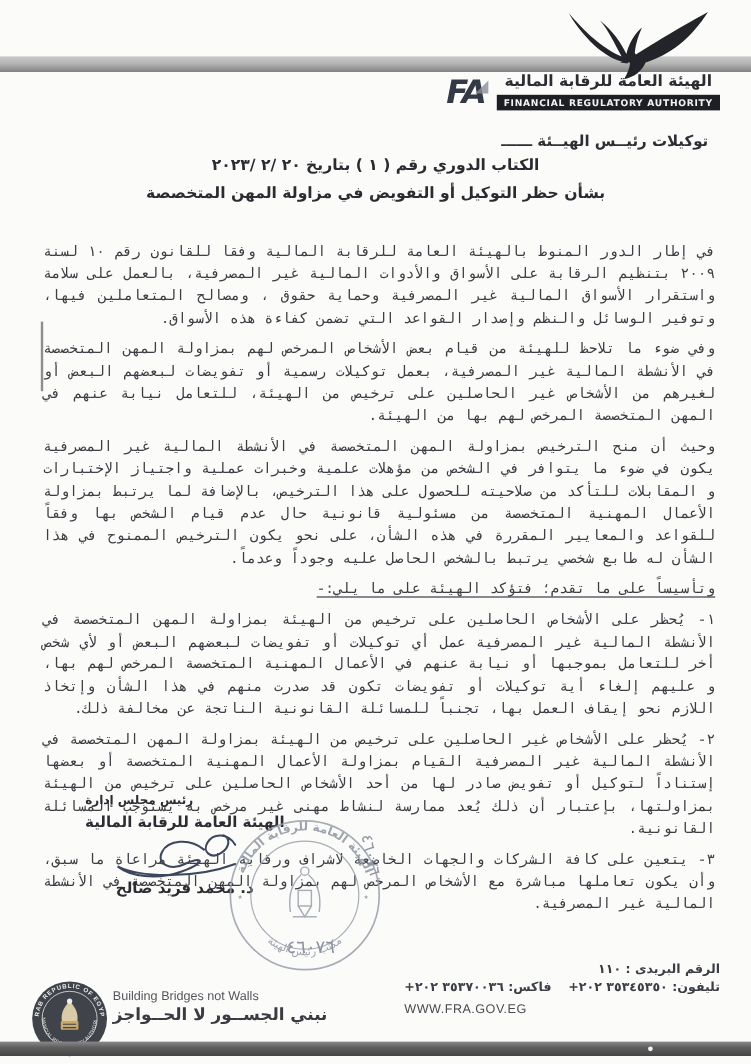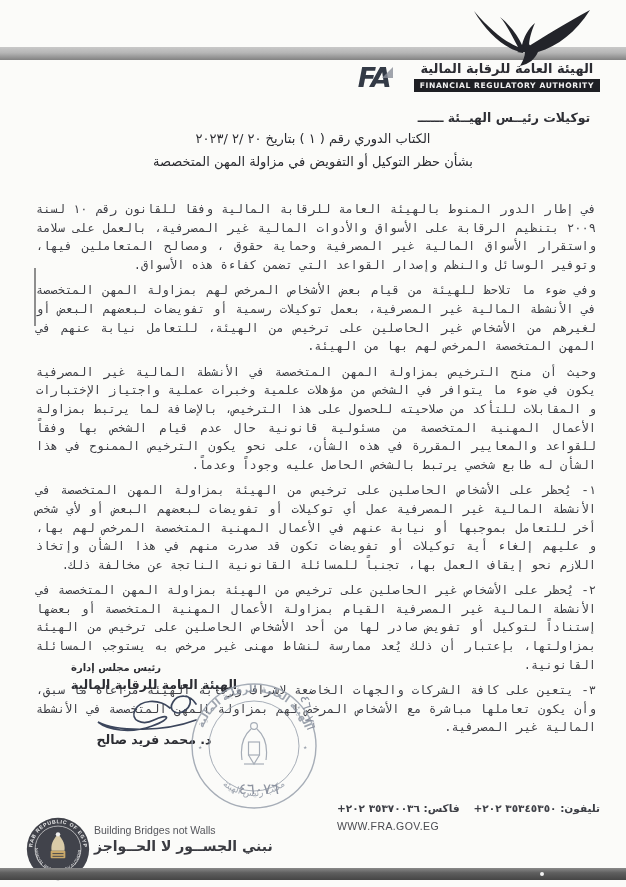--- a/index.html
+++ b/index.html
@@ -5,34 +5,34 @@
   html,body{margin:0;padding:0;background:#e8e8e8;}
   .page{
     position:relative; width:626px; height:887px; margin:0 auto;
     background:#fbfbf9; overflow:hidden;
     font-family:"DejaVu Sans", sans-serif; color:#3b3c42;
   }
   
   .top-band{position:absolute; left:0; top:47px; width:626px; height:13px;
     background:linear-gradient(to bottom,#c9c9c9 0%,#b5b5b5 45%,#828282 100%);}
   .eagle{position:absolute; left:468px; top:8px; width:128px; height:66px;}
-  .logo-row{position:absolute; right:26px; top:61px; display:flex; align-items:flex-start; gap:19px; direction:ltr;}
+  .logo-row{position:absolute; right:26px; top:61px; display:flex; align-items:flex-start; gap:5px; direction:ltr;}
   .fra-monogram{width:42px; height:36px; position:relative; font-weight:900; font-style:italic;
     font-size:27px; line-height:34px; color:#333a46; text-align:center; letter-spacing:-2px;}
   .fra-accent{position:absolute; right:2px; top:6px; width:0; height:0;
     border-left:11px solid transparent; border-bottom:11px solid #8a8f98; opacity:.8;}
   .logo-col{display:flex; flex-direction:column; align-items:stretch;}
   .logo-ar{font-size:13px; font-weight:bold; color:#2c2d33; text-align:center; direction:rtl; line-height:16px;}
   .logo-en-bar{margin-top:2px; background:#1e1f24; color:#f2f2f2; font-size:7.6px; font-weight:bold;
     letter-spacing:.6px; text-align:center; padding:2px 6px 2px 6px; white-space:nowrap;}
   .chairman{position:absolute; right:22px; top:110px; width:200px; text-align:center;
     font-size:12.5px; font-weight:bold; color:#2e2f35; direction:rtl;}
   
   .title-block{position:absolute; left:0; top:131px; width:626px; text-align:center; direction:rtl;}
-  .title-block .t{font-size:13px; font-weight:normal; color:#2b2c31; margin:0 0 7px 0; line-height:16px;}
+  .title-block .t{font-size:13px; font-weight:bold; color:#2b2c31; margin:0 0 7px 0; line-height:16px;}
   .title-block .underlined{text-decoration:underline; text-underline-offset:3px;}
   
   .body-text{position:absolute; top:201px; right:30px; left:36px; direction:rtl;
     font-size:12px; line-height:18.6px; text-align:justify; color:#3d3e44;font-family:Liberation Mono, monospace;}
   .body-text p{margin:0 0 7px 0;}
   .body-text .emphasis{text-align:right;}
   .body-text .emphasis span{text-decoration:underline; text-underline-offset:3px;}
   .scan-mark{position:absolute; left:34px; top:268px; width:2px; height:58px; background:#6a6a6a; opacity:.75;}
   
   .sig-block{position:absolute; left:48px; top:662px; width:212px; text-align:center; direction:rtl;}
@@ -91,20 +91,21 @@
 
   <div class="title-block">
     <div class="t">الكتاب الدوري رقم ( ١ ) بتاريخ ٢٠ /٢ /٢٠٢٣</div>
     <div class="t">بشأن حظر التوكيل أو التفويض في مزاولة المهن المتخصصة</div>
   </div>
 
   <div class="body-text">
     <p>في إطار الدور المنوط بالهيئة العامة للرقابة المالية وفقا للقانون رقم ١٠ لسنة ٢٠٠٩ بتنظيم الرقابة على الأسواق والأدوات المالية غير المصرفية، بالعمل على سلامة واستقرار الأسواق المالية غير المصرفية وحماية حقوق ، ومصالح المتعاملين فيها، وتوفير الوسائل والنظم وإصدار القواعد التي تضمن كفاءة هذه الأسواق.</p>
     <p>وفي ضوء ما تلاحظ للهيئة من قيام بعض الأشخاص المرخص لهم بمزاولة المهن المتخصصة في الأنشطة المالية غير المصرفية، بعمل توكيلات رسمية أو تفويضات لبعضهم البعض أو لغيرهم من الأشخاص غير الحاصلين على ترخيص من الهيئة، للتعامل نيابة عنهم في المهن المتخصصة المرخص لهم بها من الهيئة.</p>
     <p>وحيث أن منح الترخيص بمزاولة المهن المتخصصة في الأنشطة المالية غير المصرفية يكون في ضوء ما يتوافر في الشخص من مؤهلات علمية وخبرات عملية واجتياز الإختبارات و المقابلات للتأكد من صلاحيته للحصول على هذا الترخيص، بالإضافة لما يرتبط بمزاولة الأعمال المهنية المتخصصة من مسئولية قانونية حال عدم قيام الشخص بها وفقاً للقواعد والمعايير المقررة في هذه الشأن، على نحو يكون الترخيص الممنوح في هذا الشأن له طابع شخصي يرتبط بالشخص الحاصل عليه وجوداً وعدماً.</p>
+    <p class="emphasis"><span>وتأسيساً على ما تقدم؛ فتؤكد الهيئة على ما يلي:-</span></p>
     <p>١- يُحظر على الأشخاص الحاصلين على ترخيص من الهيئة بمزاولة المهن المتخصصة في الأنشطة المالية غير المصرفية عمل أي توكيلات أو تفويضات لبعضهم البعض أو لأي شخص أخر للتعامل بموجبها أو نيابة عنهم في الأعمال المهنية المتخصصة المرخص لهم بها، و عليهم إلغاء أية توكيلات أو تفويضات تكون قد صدرت منهم في هذا الشأن وإتخاذ اللازم نحو إيقاف العمل بها، تجنباً للمسائلة القانونية الناتجة عن مخالفة ذلك.</p>
     <p>٢- يُحظر على الأشخاص غير الحاصلين على ترخيص من الهيئة بمزاولة المهن المتخصصة في الأنشطة المالية غير المصرفية القيام بمزاولة الأعمال المهنية المتخصصة أو بعضها إستناداً لتوكيل أو تفويض صادر لها من أحد الأشخاص الحاصلين على ترخيص من الهيئة بمزاولتها، بإعتبار أن ذلك يُعد ممارسة لنشاط مهنى غير مرخص به يستوجب المسائلة القانونية.</p>
     <p>٣- يتعين على كافة الشركات والجهات الخاضعة لاشراف ورقابة الهيئة مراعاة ما سبق، وأن يكون تعاملها مباشرة مع الأشخاص المرخص لهم بمزاولة المهن المتخصصة في الأنشطة المالية غير المصرفية.</p>
   </div>
 
   <div class="scan-mark"></div>
 
   <div class="sig-block">
     <div class="sig-role">رئيس مجلس إدارة</div>
     <div class="sig-org">الهيئة العامة للرقابة المالية</div>
@@ -160,20 +161,21 @@
       <circle cx="36" cy="20" r="2.4" fill="#efefef"></circle>
       <rect x="28" y="38" width="16" height="8" rx="1" fill="#c9a86a"></rect>
       <line x1="30" y1="41" x2="42" y2="41" stroke="#41434b" stroke-width="1"></line>
       <line x1="30" y1="44" x2="42" y2="44" stroke="#41434b" stroke-width="1"></line>
     </g>
   </svg>
   <div class="motto-en">Building Bridges not Walls</div>
   <div class="motto-ar">نبني الجســور لا الحــواجز</div>
 
   <div class="addr-block">
+    <div>الرقم البريدى : ١١٠</div>
     <div class="addr-phone">
       <span>تليفون: ٣٥٣٤٥٣٥٠ ٢٠٢+</span>
       <span>فاكس: ٣٥٣٧٠٠٣٦ ٢٠٢+</span>
     </div>
     <div class="website">WWW.FRA.GOV.EG</div>
   </div>
 
   <div class="bottom-band"></div>
   <div class="band-dot"></div>
 

